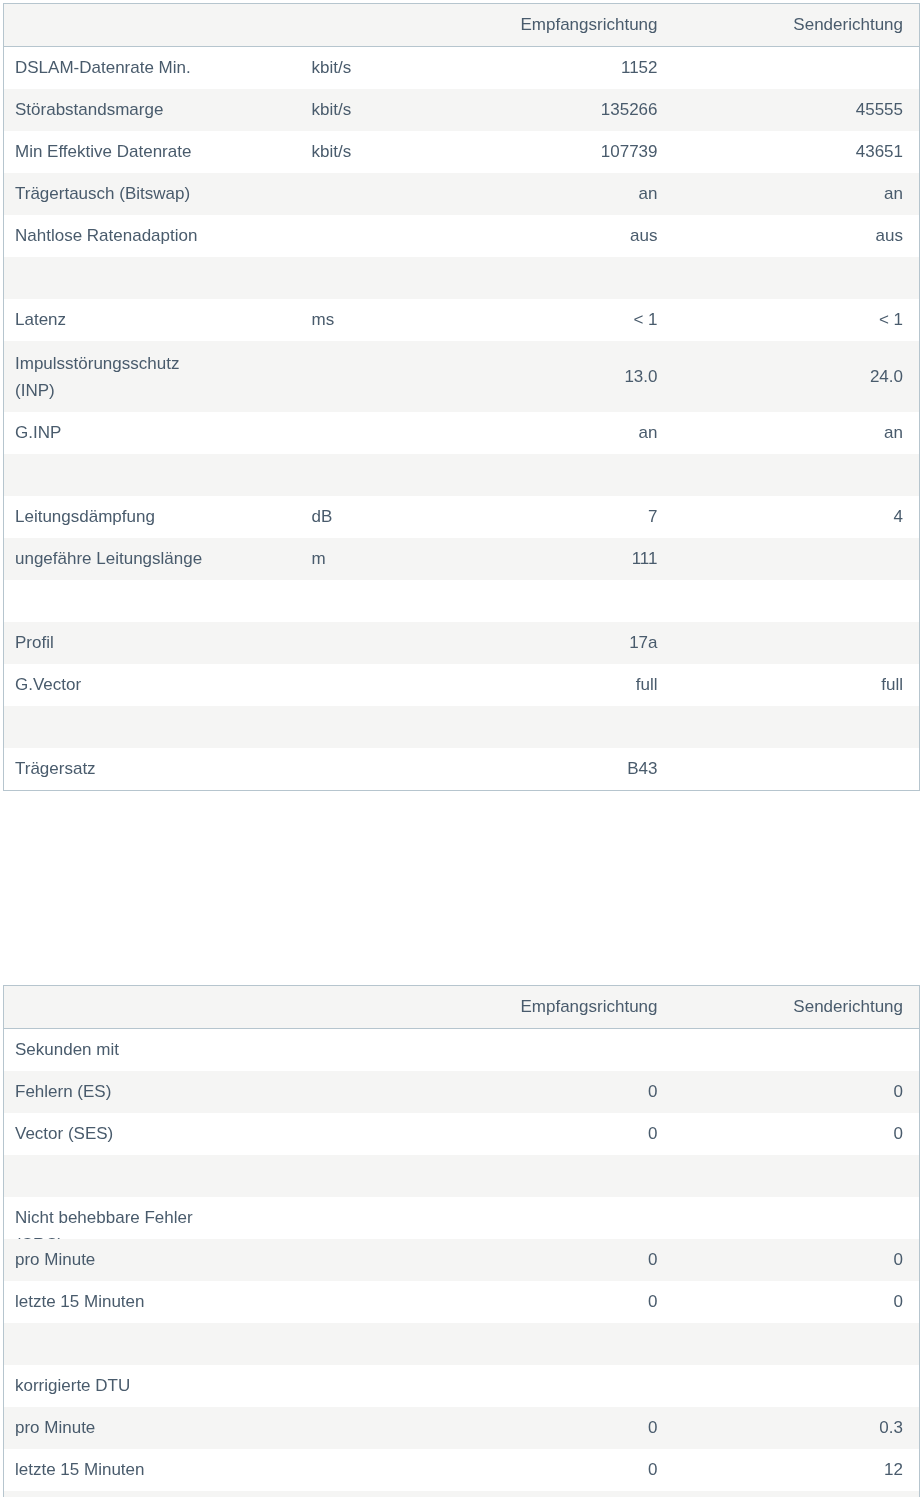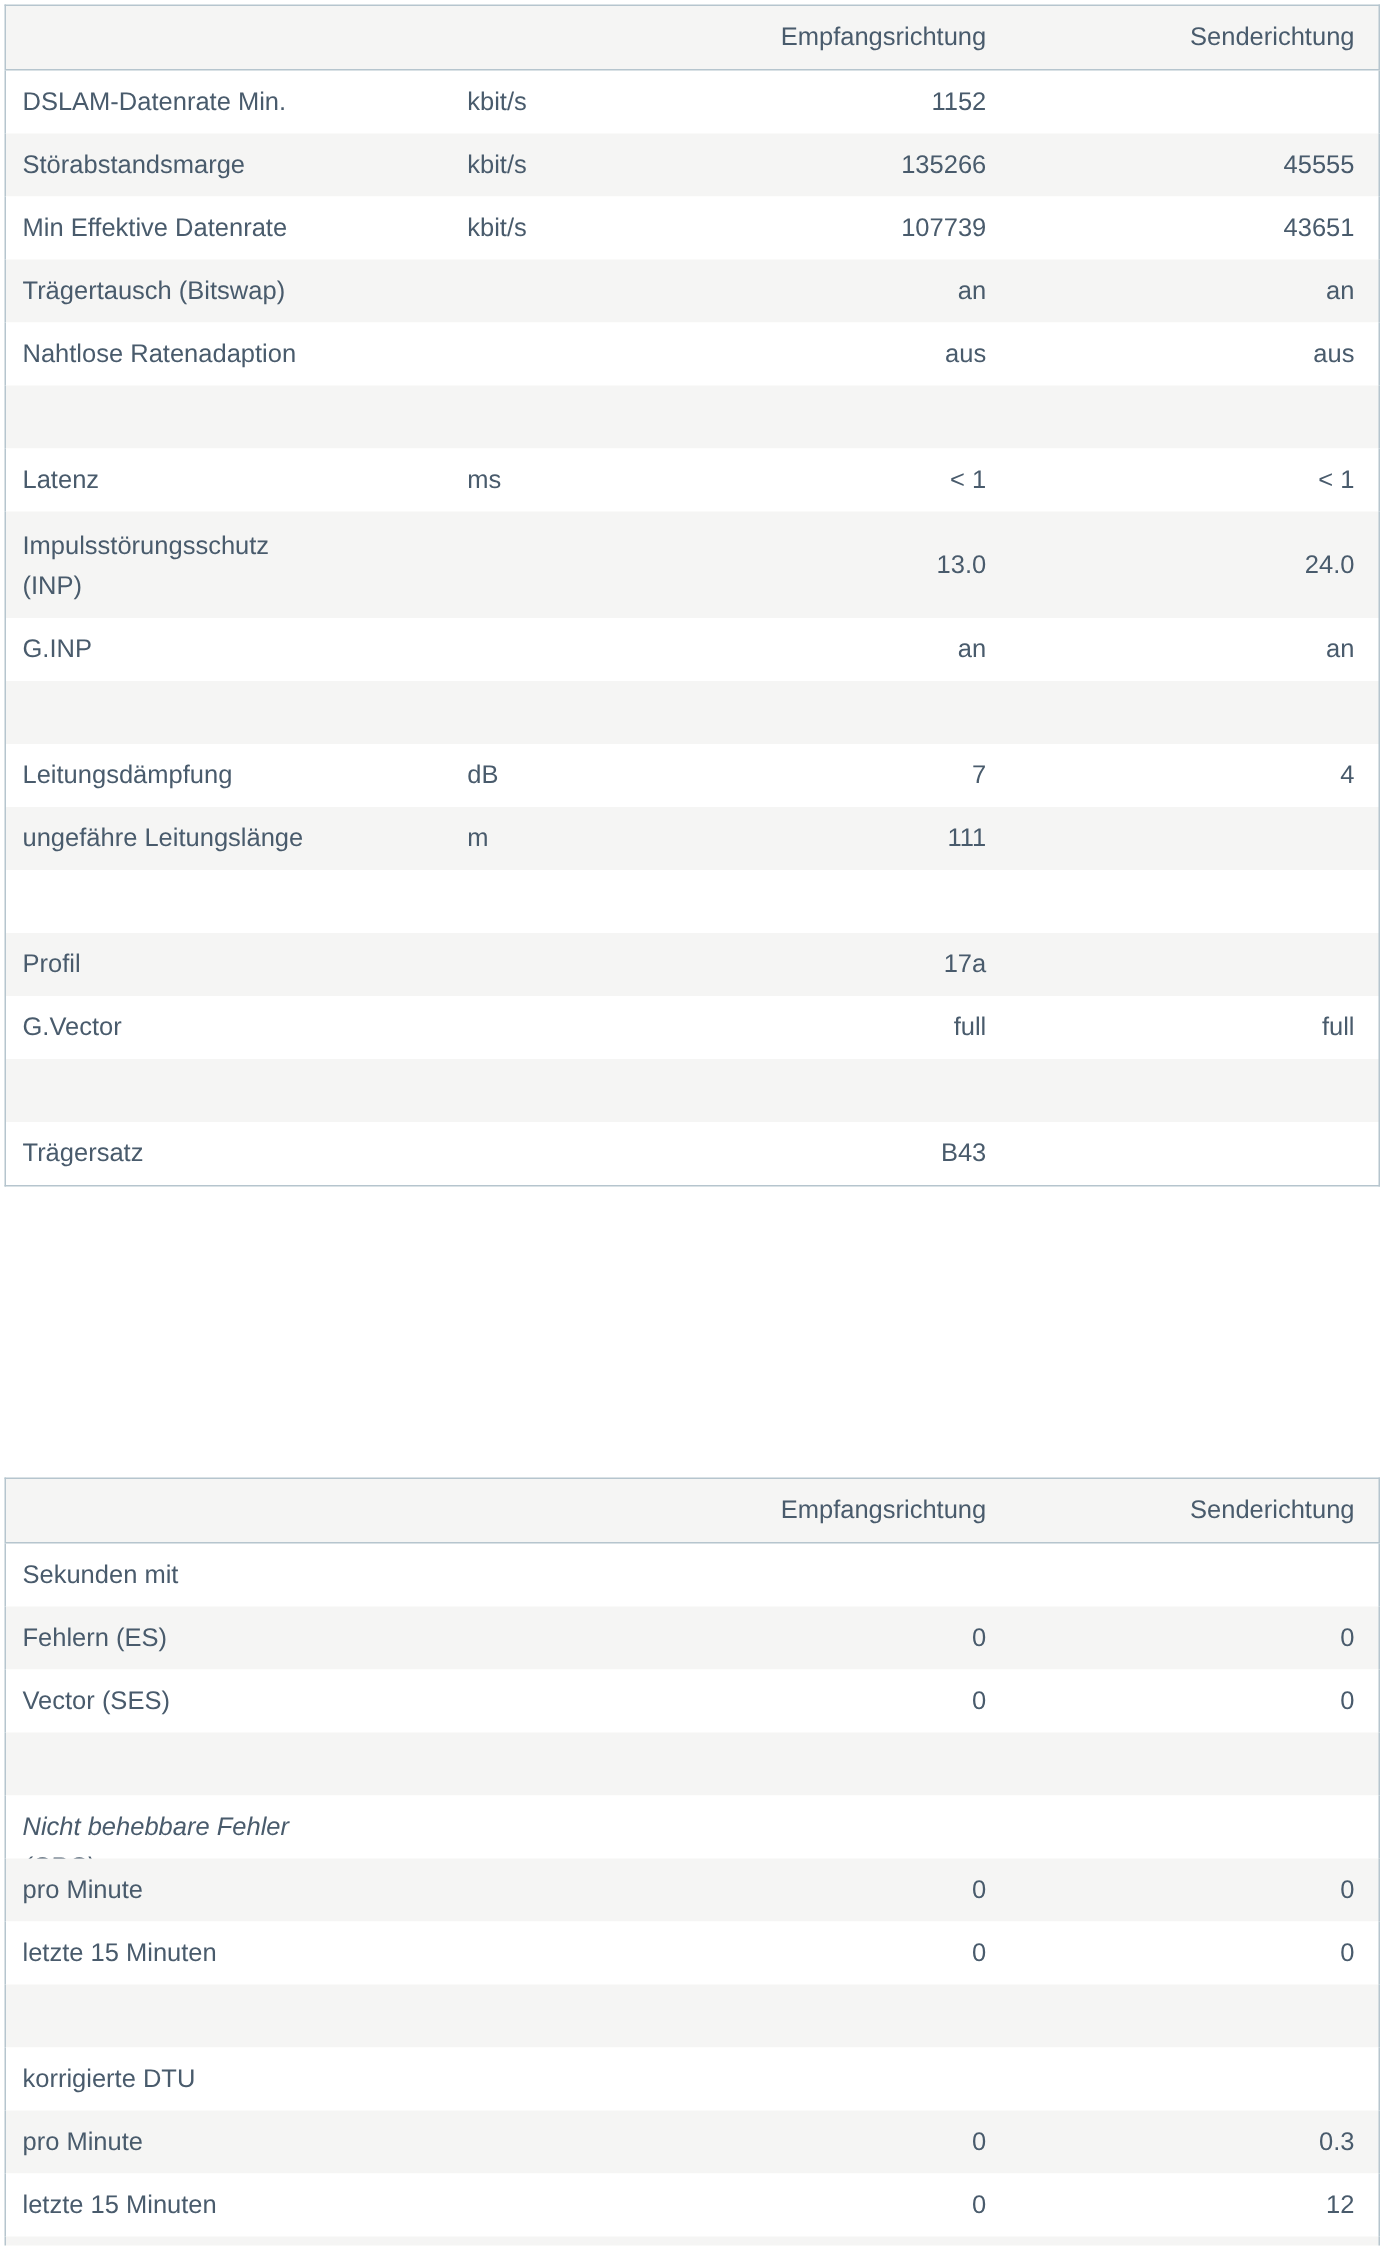--- a/index.html
+++ b/index.html
@@ -39,21 +39,21 @@
   th.num-snd { text-align: right; padding-right: 16px; }
   td { height: 42px; padding: 0; white-space: nowrap; }
   td.label { text-align: left; padding-left: 11px; }
   td.unit  { text-align: left; padding-left: 12px; }
   td.num-emp { text-align: right; padding-right: 12px; }
   td.num-snd { text-align: right; padding-right: 16px; }
   tbody tr { background: #ffffff; }
   tbody tr:nth-child(even) { background: #f5f5f4; }
   tr.tall td { height: 71px; }
   tr.tall .lines { line-height: 27px; }
-  tr.clip td.label { vertical-align: top; padding-top: 0; font-style: italic; }
+  tr.clip td.label { vertical-align: top; padding-top: 0; }
   tr.clip .lines {
     height: 42px;
     overflow: hidden;
     box-sizing: border-box;
     padding-top: 7px;
     line-height: 27px;
   }
 </style>
 </head>
 <body>

